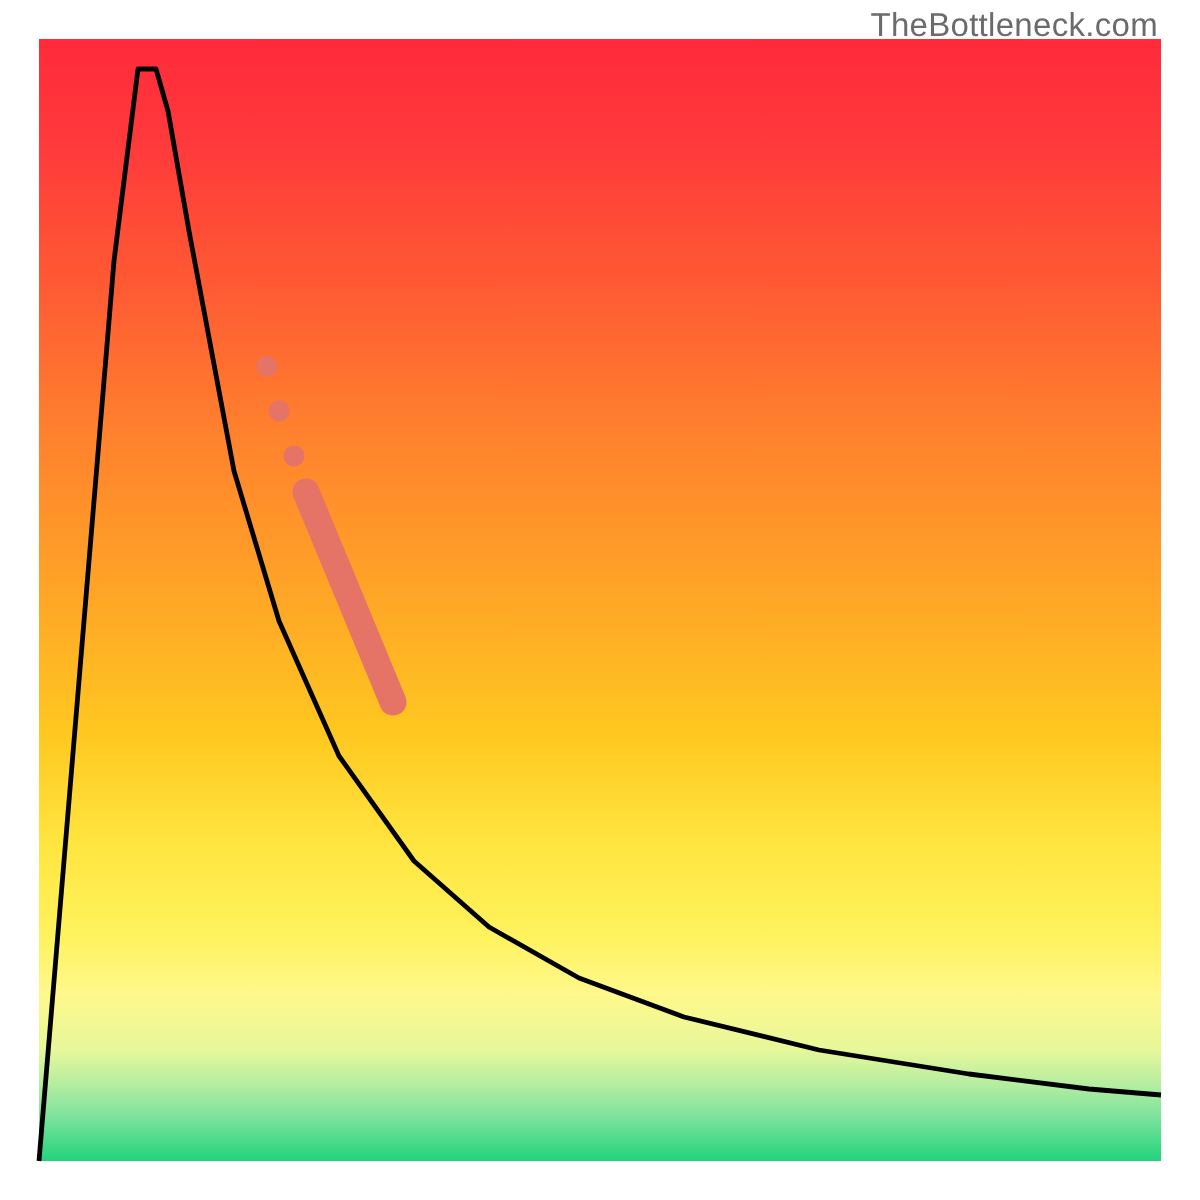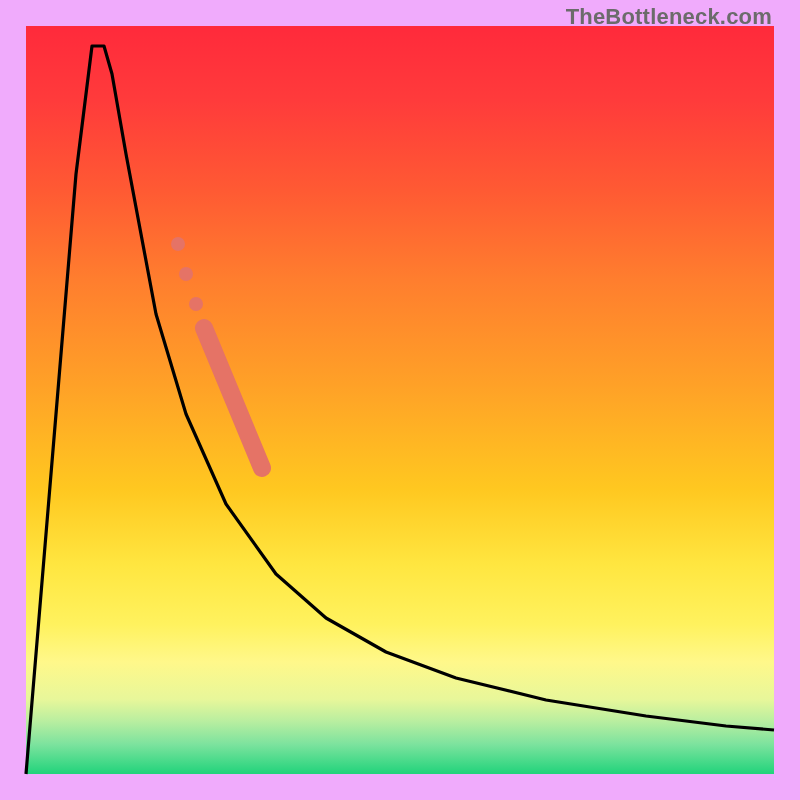--- a/index.html
+++ b/index.html
@@ -7,22 +7,21 @@
     padding: 0;
     width: 800px;
     height: 800px;
     background: #000;
     overflow: hidden;
   }
   .outer {
     position: relative;
     width: 800px;
     height: 800px;
-    background: #f0abfc;
-    font-weight: bold;
+    background: #ffffff;
   }
   .plot {
     position: absolute;
     left: 26px;
     top: 26px;
     width: 748px;
     height: 748px;
     background: linear-gradient(to bottom,
       #ff2a3b 0%,
       #ff3b3b 10%,

